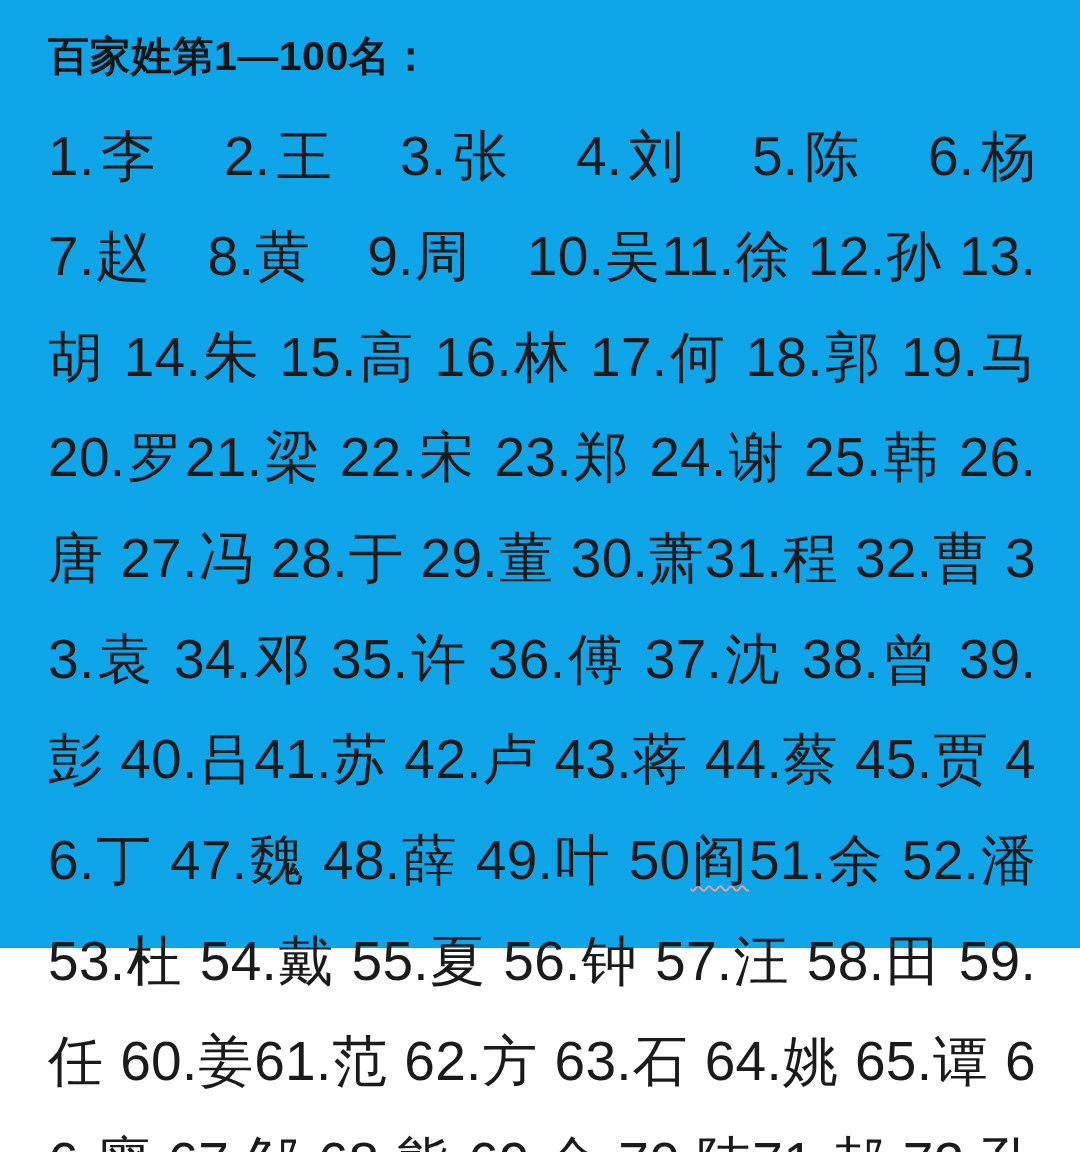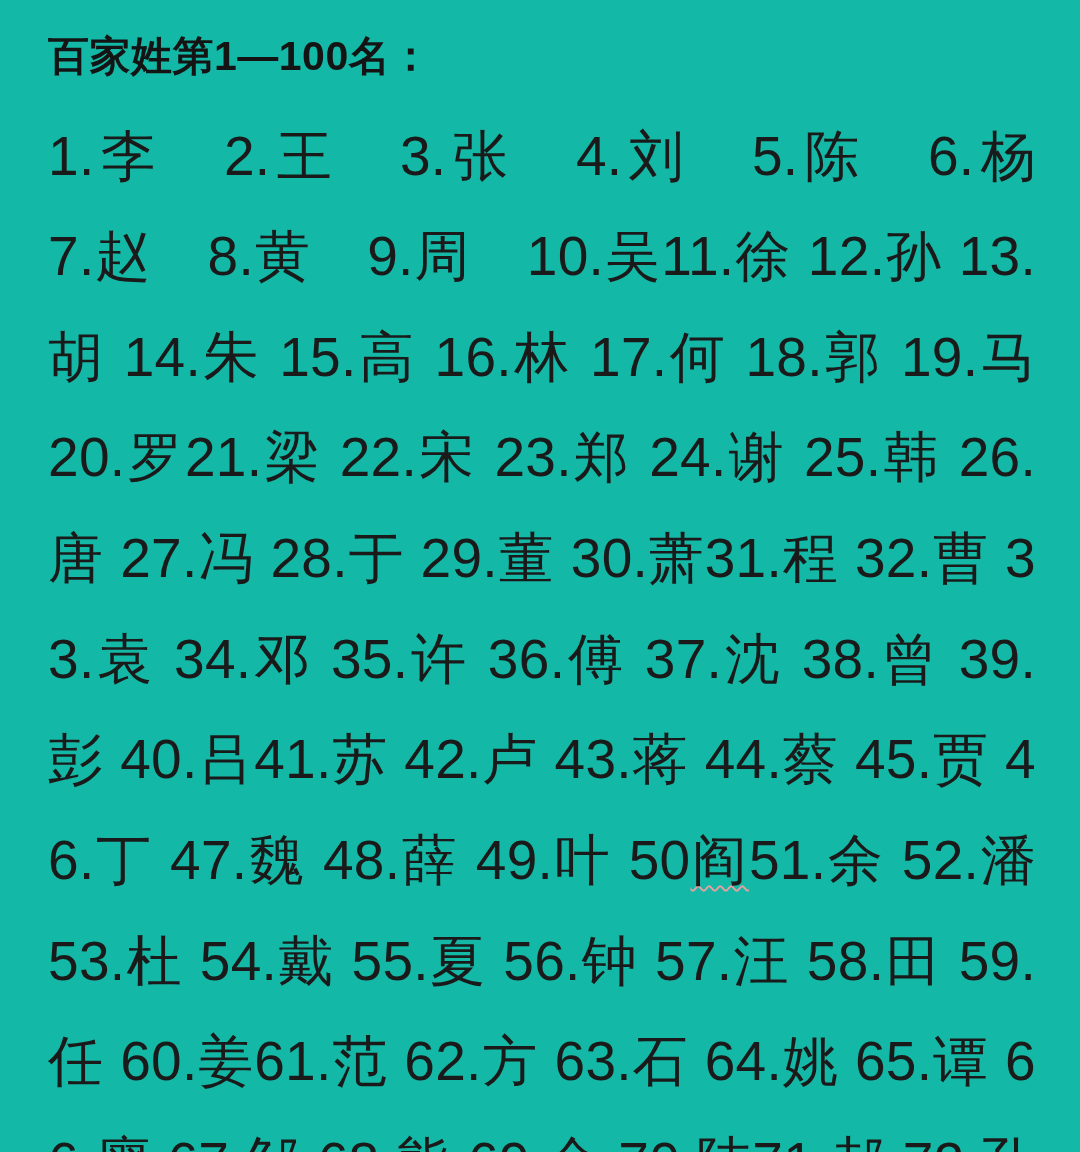--- a/index.html
+++ b/index.html
@@ -10,23 +10,23 @@
   body {
     width: 1080px;
     height: 1152px;
     font-family: "Liberation Sans", "DejaVu Sans", sans-serif;
     color: #1c1c1c;
     overflow: hidden;
   }
   .page {
     box-sizing: border-box;
     width: 1080px;
-    height: 1152px;
+    height: 948px;
     padding: 26px 44px 13px 48px;
-    background: #14b8a6;
+    background: #0ea5e9;
   }
   .title {
     font-size: 41px;
     font-weight: 700;
     line-height: 1.5;
     letter-spacing: 0.5px;
     margin: 0 0 18px 0;
     color: #141414;
   }
   .body-text {

